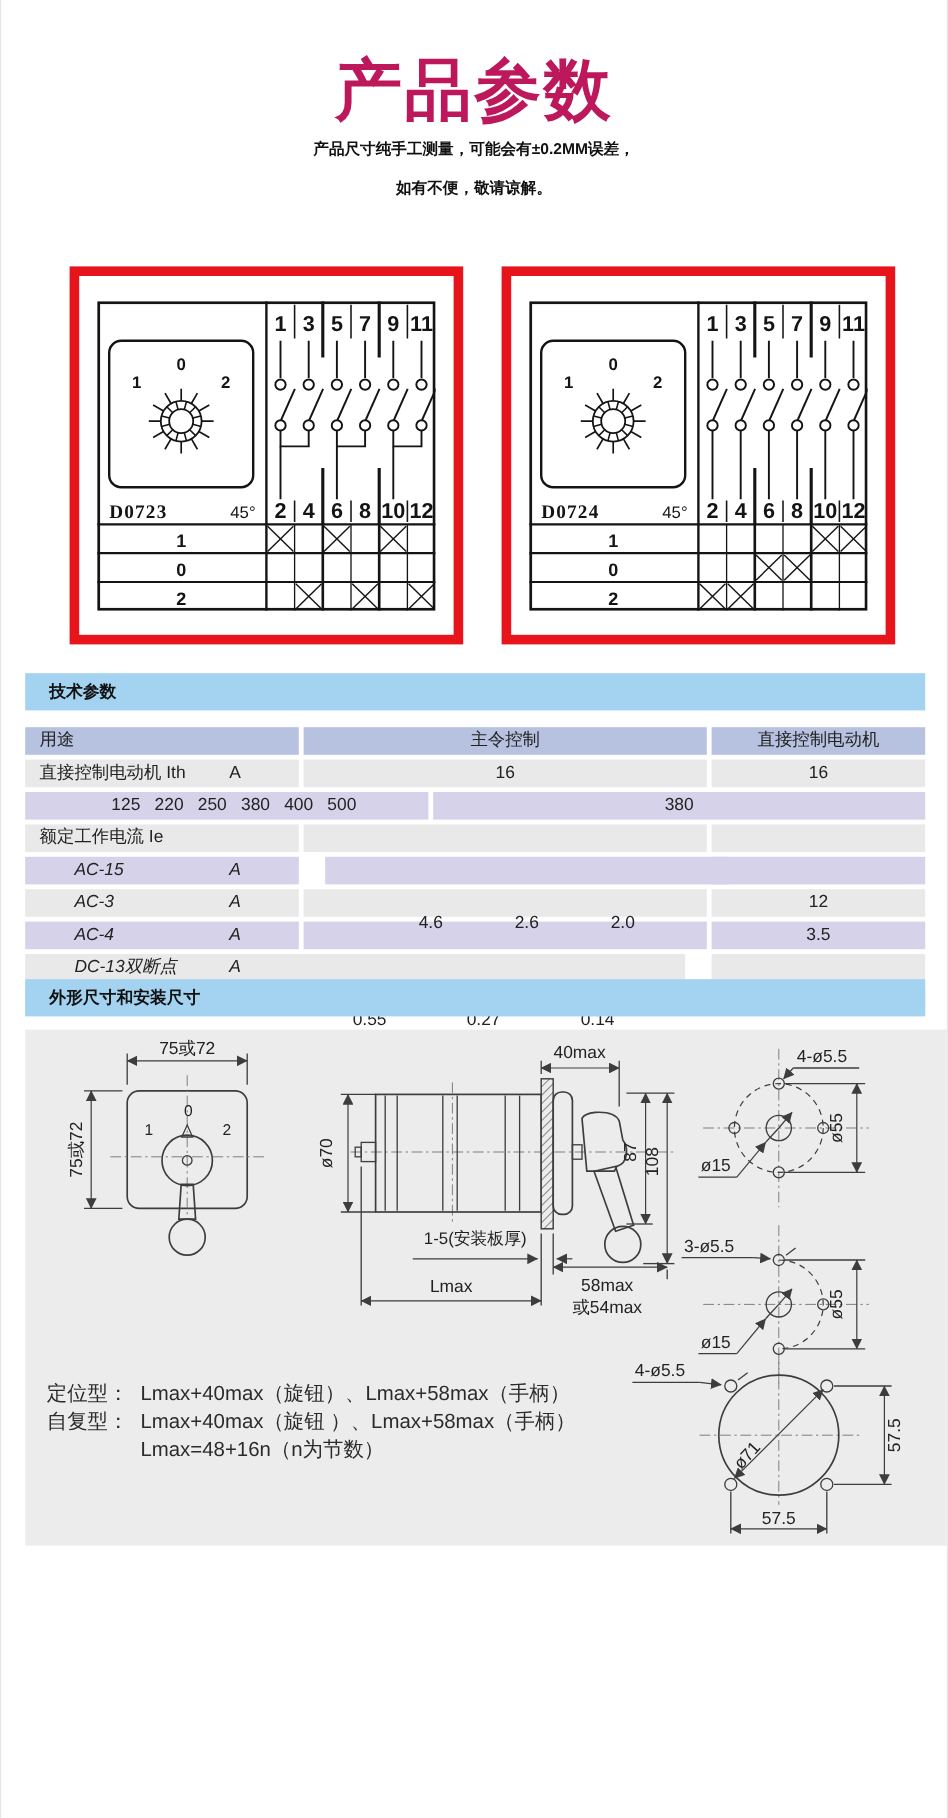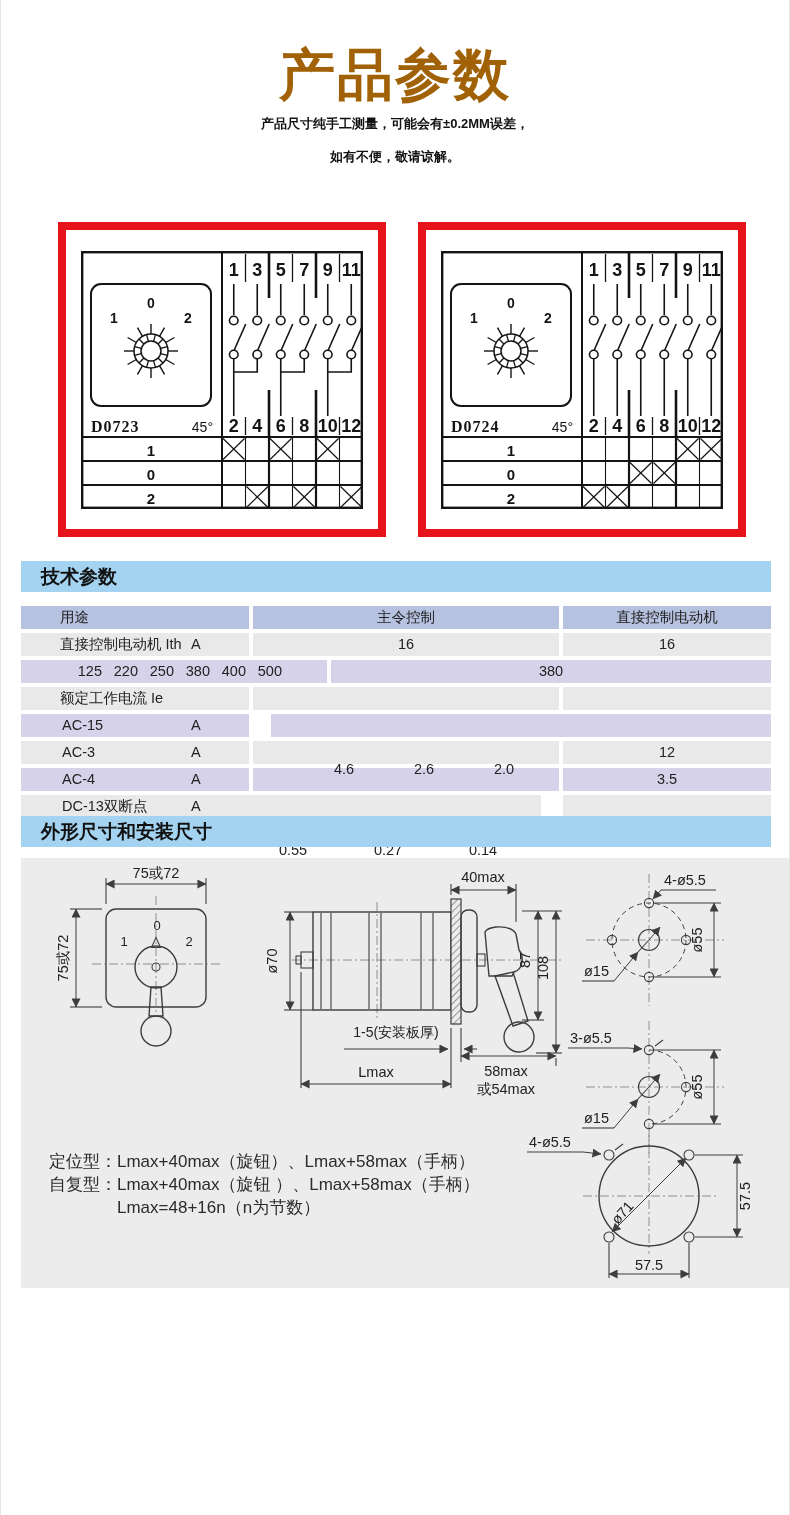--- a/index.html
+++ b/index.html
@@ -1,55 +1,55 @@
 <!DOCTYPE html>
 <html style="--red: #e8141c; --strip: #a3d3f0; --hdr: #b7c2e1; --lav: #d6d2e9; --gry: #e9e9e9; --canvas: #ececec;"><head>
 <meta charset="utf-8">
 <style>
   html,body{margin:0;padding:0;background:#fff;}
   .page{position:relative;width:790px;height:1515px;background:#fff;overflow:hidden;
         font-family:"Liberation Sans",sans-serif;color:#1a1a1a;
         border-left:1px solid #e6e6e6;border-right:1px solid #e6e6e6;box-sizing:border-box;margin:0 auto;}
   .title{position:absolute;top:38px;left:0;width:100%;text-align:center;
-         font-size:56px;font-weight:900;letter-spacing:2px;color:#a16207;}
+         font-size:56px;font-weight:900;letter-spacing:2px;color:#be185d;}
   .sub{position:absolute;left:0;width:100%;text-align:center;font-size:13px;font-weight:600;color:#111;}
   .s1{top:115px}.s2{top:148px}
   .redbox{position:absolute;top:222px;width:328px;height:315px;box-sizing:border-box;
           border:8px solid var(--red);background:#fff;display:flex;align-items:center;justify-content:center;}
   .redbox text{font-family:"Liberation Sans",sans-serif;}
   .redbox text.model{font-family:"Liberation Serif",serif;letter-spacing:1px;}
   .strip{position:absolute;left:20px;width:750px;height:31px;line-height:31px;background:var(--strip);
-         font-size:19px;font-weight:bold;color:#111;padding-left:20px;box-sizing:border-box;}
+         font-size:14px;font-weight:bold;color:#111;padding-left:20px;box-sizing:border-box;}
   .strip1{top:561px}.strip2{top:816px}
   .spec{position:absolute;left:20px;top:606px;width:750px;}
   .trow{display:flex;gap:4px;height:23px;line-height:23px;margin-bottom:4px;font-size:14.5px;color:#222;}
   .trow > div{box-sizing:border-box;}
   .thead{height:23px;line-height:23px;}
   .thead > div{background:var(--hdr) !important;}
   .gry > div{background:var(--gry);}
   .lav > div{background:var(--lav);}
-  .c1{width:228px;position:relative;padding-left:39px;}
-  .c1.ind{padding-left:41px;}
+  .c1{width:228px;position:relative;padding-left:12px;}
+  .c1.ind{padding-left:41px;font-style:italic;}
   .unit{position:absolute;left:170px;top:0;}
-  .c2{width:306px;display:flex;justify-content:center;}
+  .c2{width:336px;display:flex;justify-content:center;}
   .c3{flex:1;text-align:center;}
   .ctr{text-align:center;}
   .v3{width:80px;text-align:center;margin-top:44px;}
   .v6{width:36px;text-align:right;}
   .canvas{position:absolute;left:20px;top:858px;width:750px;height:430px;background:var(--canvas);padding-left:36px;}
   .canvas svg{position:absolute;overflow:visible;}
   .canvas text{font-size:14.5px;fill:#222;font-family:"Liberation Sans",sans-serif;}
   .dln{stroke:#3d3d3d;stroke-width:1.1;fill:none;}
   .thk{stroke:#3d3d3d;stroke-width:1.4;fill:none;}
   .cl{stroke:#7a7a7a;stroke-width:0.8;fill:none;stroke-dasharray:9 3 2 3;}
   .dsh{stroke:#3d3d3d;stroke-width:1;fill:none;stroke-dasharray:5 4;}
   .dim{stroke:#3d3d3d;stroke-width:1;fill:none;}
   #notes{position:absolute;left:18px;top:292px;width:480px;}
   .note-row{display:flex;font-size:17px;line-height:23px;color:#2b2b2b;}
-  .note-label{width:78px;flex:none;text-align:right;}
+  .note-label{width:78px;flex:none;}
 </style>
 </head>
 <body>
 
 <svg width="0" height="0" style="position:absolute" aria-hidden="true">
   <defs>
     <marker id="ar" viewBox="0 0 10 10" refX="9.5" refY="5" markerWidth="9" markerHeight="9" markerUnits="userSpaceOnUse" orient="auto-start-reverse">
       <path d="M0,0 L10,5 L0,10 Z" fill="#3d3d3d"></path>
     </marker>
     <pattern id="hat" width="5" height="5" patternUnits="userSpaceOnUse" patternTransform="rotate(45)">

